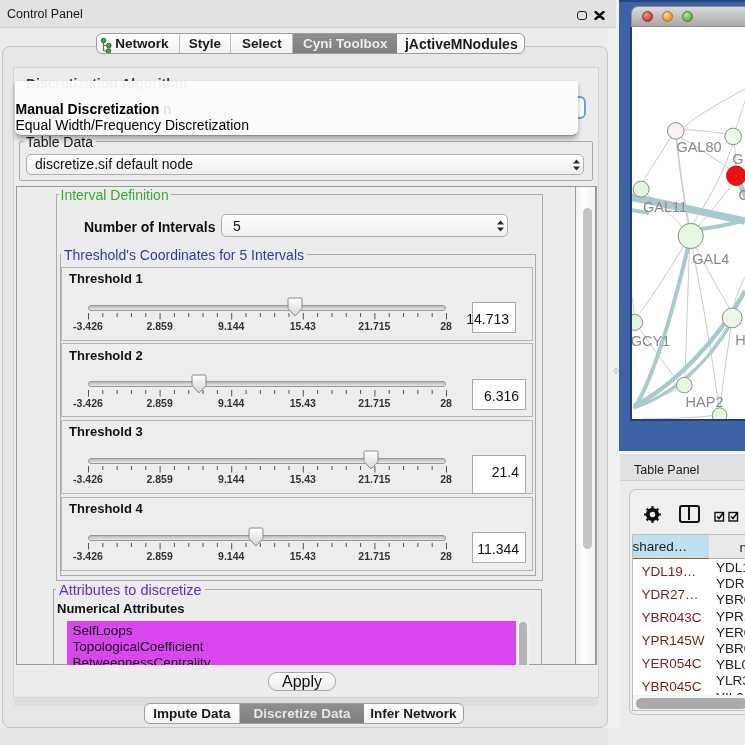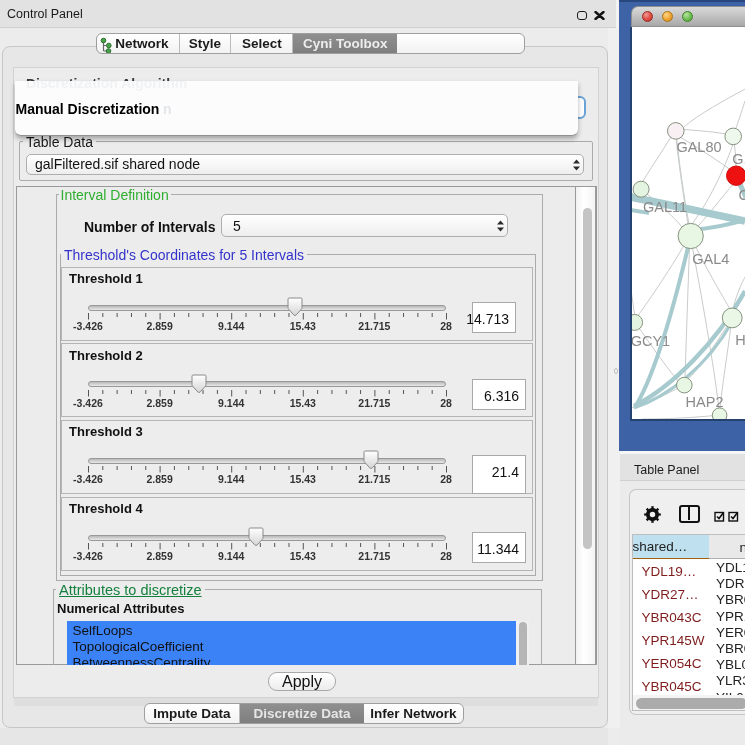--- a/index.html
+++ b/index.html
@@ -25,34 +25,35 @@
     <div class="abs" style="left:2px;top:46px;width:606px;height:682px;background:#e7e7e7;border:1px solid #c6c6c6;border-radius:8px;"></div>
 
     <div class="abs" style="left:13px;top:67px;width:586px;height:631px;background:#ececec;border:1px solid #d2d2d2;"></div>
     <div class="abs" style="left:14px;top:698px;width:584px;height:8px;background:#dedede;"></div>
 
     <div class="abs" id="toptabs" style="left:96px;top:33px;width:429px;height:21px;background:linear-gradient(#ffffff,#f2f2f2);border:1px solid #9f9f9f;border-radius:6px;overflow:hidden;font-size:13.5px;font-weight:bold;color:#1a1a1a;">
       <div class="abs" style="left:0;top:0;width:82.6px;height:21px;border-right:1px solid #bcbcbc;text-align:center;line-height:20px;padding-left:8px;">Network</div>
       <div class="abs" style="left:82.6px;top:0;width:51.7px;height:21px;border-right:1px solid #bcbcbc;text-align:center;line-height:20px;">Style</div>
       <div class="abs" style="left:134.3px;top:0;width:62px;height:21px;border-right:1px solid #bcbcbc;text-align:center;line-height:20px;">Select</div>
       <div class="abs" style="left:196.3px;top:0;width:104px;height:21px;background:linear-gradient(#8f8f8f,#7d7d7d);color:#ededed;text-align:center;line-height:20px;">Cyni Toolbox</div>
+      <div class="abs" style="left:300.3px;top:0;width:128px;height:21px;text-align:center;line-height:20px;font-size:14px;">jActiveMNodules</div>
 
       <svg class="abs" style="left:2px;top:3px;" width="14" height="16" viewBox="0 0 14 16">
         <path d="M4.5 4 L4.5 14 M4.5 8.5 L9 8.5 M4.5 14 L9 14" stroke="#666" stroke-width="1.2" fill="none"></path>
         <circle cx="4.5" cy="3.5" r="2.3" fill="#4aa54a" stroke="#2c6e2c" stroke-width="1"></circle>
         <circle cx="9.8" cy="8.5" r="2.3" fill="#4aa54a" stroke="#2c6e2c" stroke-width="1"></circle>
         <circle cx="9.5" cy="14" r="2.3" fill="#4aa54a" stroke="#2c6e2c" stroke-width="1"></circle>
       </svg>
     </div>
 
     <div class="abs" style="left:19px;top:141px;width:574px;height:40px;border:1px solid #ababab;border-radius:2px;"></div>
     <div class="abs" style="left:23px;top:134px;font-size:14px;color:#1a1a1a;background:#ececec;padding:0 3px;">Table Data</div>
 
     <div class="abs" style="left:26px;top:154px;width:558px;height:21px;background:linear-gradient(#ffffff,#eeeeee);border:1px solid #aeaeae;border-radius:5px;"></div>
-    <div class="abs" style="left:35px;top:156px;font-size:14px;color:#111;">galFiltered.sif shared node</div>
+    <div class="abs" style="left:35px;top:156px;font-size:14px;color:#111;">discretize.sif default node</div>
     <div class="abs" style="left:572px;top:158px;width:9px;height:14px;">
       <svg width="9" height="14" viewBox="0 0 9 14">
           <path d="M1 5.4 L4.5 1.4 L8 5.4 Z" fill="#2a2a2a"></path>
           <path d="M1 8.6 L4.5 12.6 L8 8.6 Z" fill="#2a2a2a"></path>
         </svg>
     </div>
 
     <div class="abs" style="left:16px;top:186px;width:581px;height:479px;background:#ececec;border:1px solid #9a9a9a;"></div>
 
     <div class="abs" style="left:56px;top:194px;width:487px;height:387px;border:1px solid #ababab;"></div>
@@ -268,23 +269,23 @@
               </linearGradient>
             </defs>
           </svg>
           <div class="abs" style="left:410px;top:34.5px;width:54px;height:31px;background:#fff;border:1px solid #a9a9a9;">
             <span style="position:absolute;right:6px;top:8px;font-size:14px;color:#111;">11.344</span>
           </div>
         </div>
       </div>
 
     <div class="abs" style="left:53px;top:589px;width:489px;height:76px;border:1px solid #ababab;border-bottom:none;"></div>
-    <div class="abs" style="left:56px;top:582px;font-size:14.5px;color:#15803d;background:#ececec;padding:0 3px;text-decoration:underline;">Attributes to discretize</div>
+    <div class="abs" style="left:56px;top:582px;font-size:14.5px;color:#6d28d9;background:#ececec;padding:0 3px;">Attributes to discretize</div>
     <div class="abs" style="left:57px;top:601px;font-size:13px;font-weight:bold;color:#111;">Numerical Attributes</div>
-    <div class="abs" style="left:67px;top:621px;width:449px;height:44px;background:#3b82f6;overflow:hidden;">
+    <div class="abs" style="left:67px;top:621px;width:449px;height:44px;background:#d946ef;overflow:hidden;">
       <div style="font-size:13.5px;color:#111;padding:2px 0 0 5.5px;line-height:15.8px;">SelfLoops<br>TopologicalCoefficient<br>BetweennessCentrality</div>
     </div>
     <div class="abs" style="left:516px;top:621px;width:13px;height:44px;background:#f0f0f0;"></div>
     <div class="abs" style="left:518.5px;top:622px;width:8.5px;height:43px;background:#b5b5b5;border-radius:4px 4px 0 0;"></div>
 
     <div class="abs" style="left:575px;top:187px;width:21px;height:477px;background:linear-gradient(90deg,#f2f2f2,#ffffff 40%,#f4f4f4);border-left:1px solid #9a9a9a;border-right:1px solid #9a9a9a;"></div>
     <div class="abs" style="left:582.5px;top:208px;width:9px;height:341px;background:#c4c4c4;border-radius:4.5px;"></div>
 
     <div class="abs" style="left:268px;top:672px;width:68px;height:19px;background:linear-gradient(#ffffff,#ececec);border:1px solid #a9a9a9;border-radius:9px;text-align:center;">
       <span style="font-size:16px;color:#111;line-height:17px;">Apply</span>
@@ -302,20 +303,21 @@
 
   <div class="abs" style="left:26px;top:76.2px;font-size:14px;font-weight:bold;color:#3a3a3a;white-space:pre;">Discretization Algorithm</div>
   <div class="abs" style="left:556px;top:96px;width:30px;height:23px;background:#fff;border:2px solid #6ba3d6;border-radius:6px;"></div>
 
   <div class="abs" id="popup" style="left:15px;top:81px;width:563px;height:54.5px;background:#fcfcfd;border-radius:0 0 6px 6px;border-bottom:1px solid #909090;box-shadow:0 3px 5px rgba(0,0,0,0.30);">
     <div class="abs" style="left:0;top:0;width:563px;height:14px;overflow:hidden;">
       <div class="abs" style="left:11px;top:-6px;font-size:14px;font-weight:bold;color:#f0f2f4;white-space:pre;">Discretization Algorithm</div>
     </div>
     <div class="abs" style="left:0.5px;top:20px;font-size:14px;font-weight:bold;color:#000;">Manual Discretization</div>
     <div class="abs" style="left:148px;top:20px;font-size:14px;font-weight:bold;color:#e3e6e8;">n</div>
+    <div class="abs" style="left:0.5px;top:36px;font-size:14px;color:#000;">Equal Width/Frequency Discretization</div>
   </div>
 
   <div class="abs" id="net" style="left:619px;top:0;width:126px;height:451px;background:#3d62a5;">
     <div class="abs" style="left:0;top:0;width:126px;height:2px;background:#27477e;"></div>
 
     <div class="abs" style="left:12px;top:6px;width:114px;height:21px;background:linear-gradient(#dadada,#a8a8a8);border-radius:7px 0 0 0;border-top:1px solid #8f8f8f;border-left:1px solid #8f8f8f;border-bottom:1px solid #8f8f8f;"></div>
 
     <div class="abs" style="left:22.5px;top:11px;width:11px;height:11px;border-radius:50%;background:radial-gradient(circle at 35% 30%, #f09a93, #df4b43 55%, #b32f28);border:0.5px solid #9a2b24;"></div>
     <div class="abs" style="left:42.5px;top:11px;width:11px;height:11px;border-radius:50%;background:radial-gradient(circle at 35% 30%, #fbd88a, #f0a431 55%, #cd8118);border:0.5px solid #ad7414;"></div>
     <div class="abs" style="left:62.5px;top:11px;width:11px;height:11px;border-radius:50%;background:radial-gradient(circle at 35% 30%, #b8e2a0, #6fbe53 55%, #4d9a33);border:0.5px solid #3f8429;"></div>

